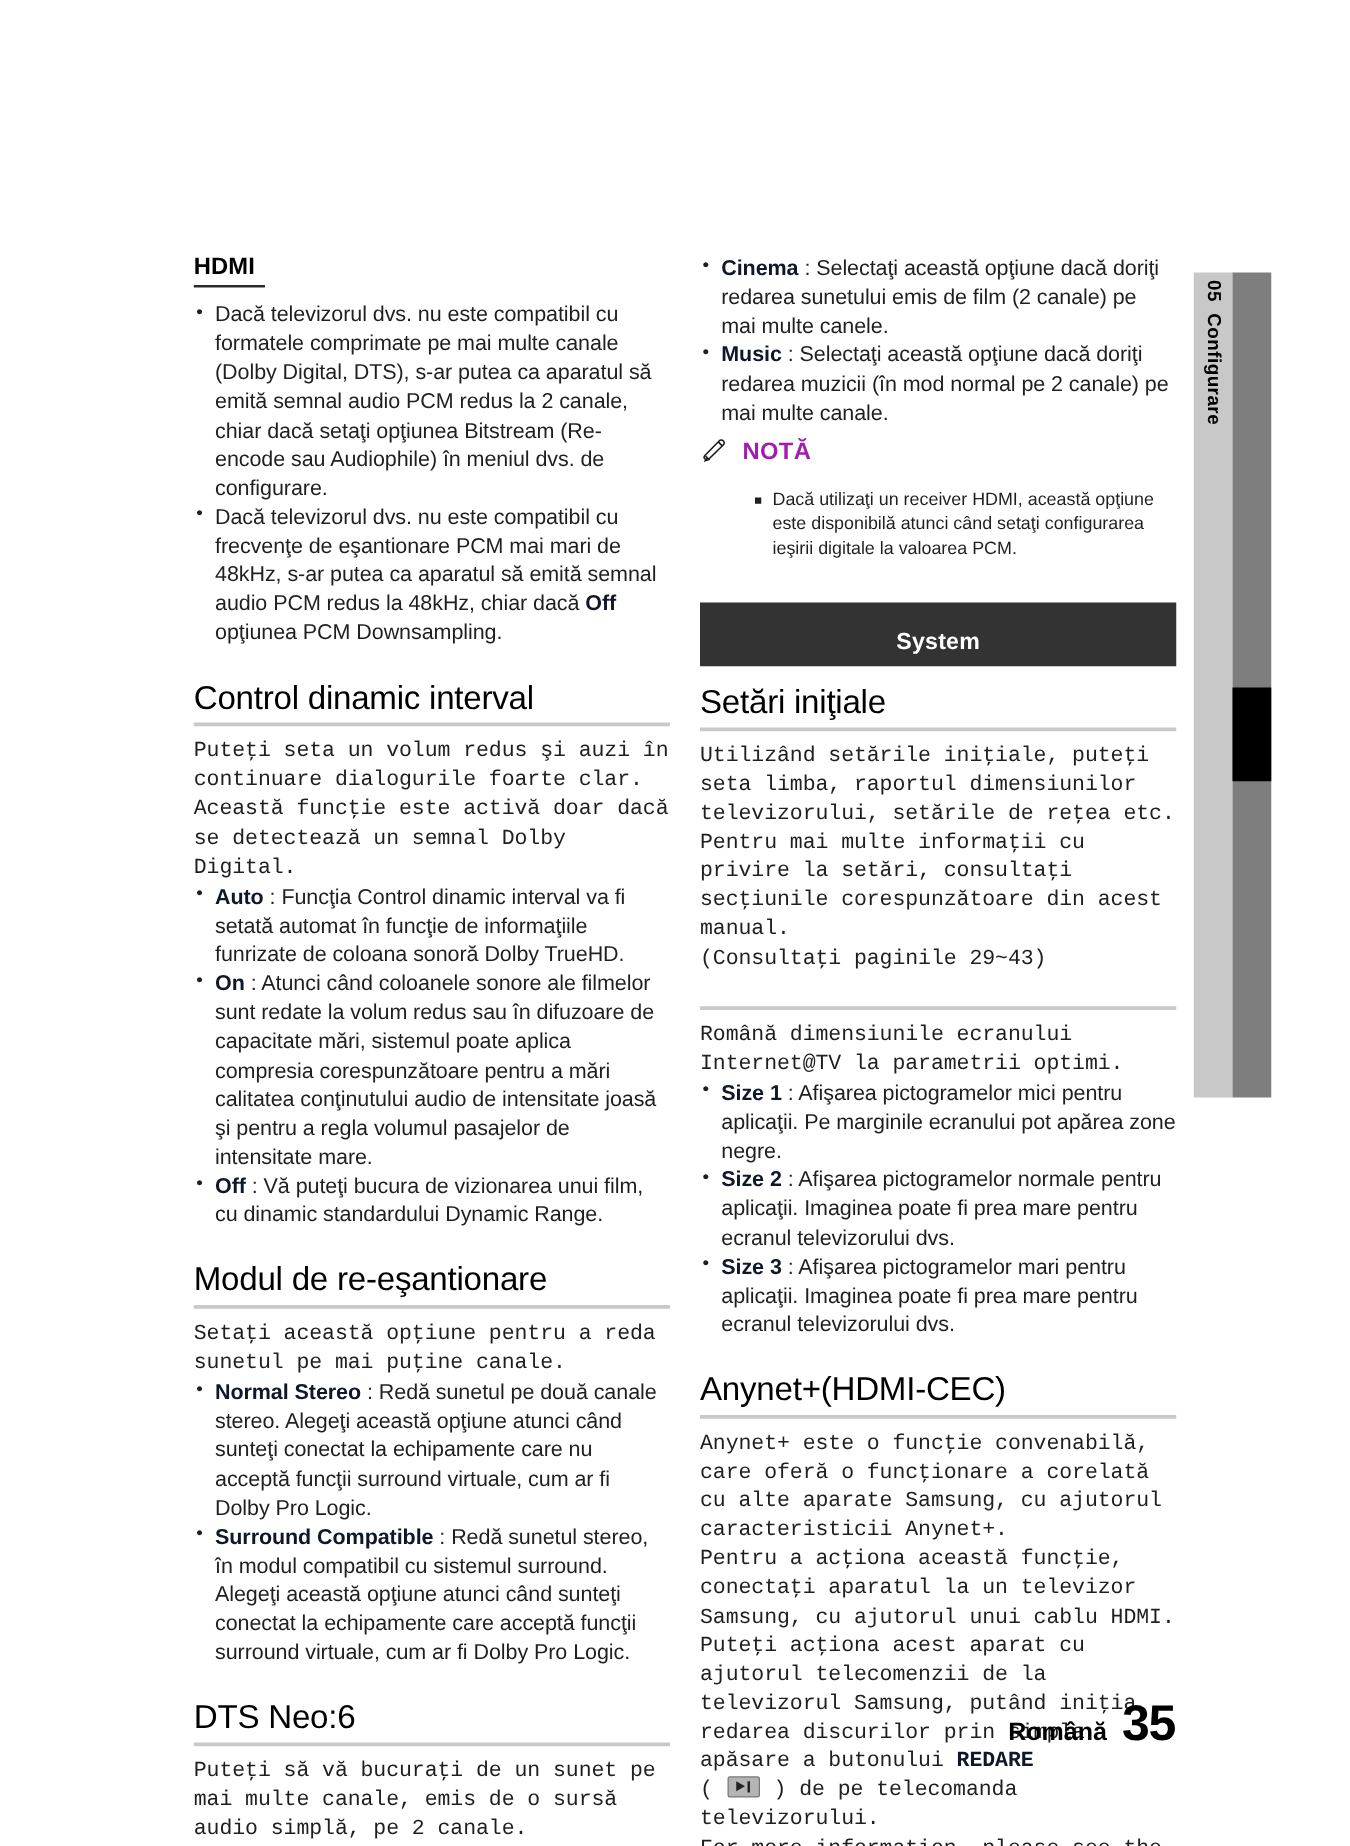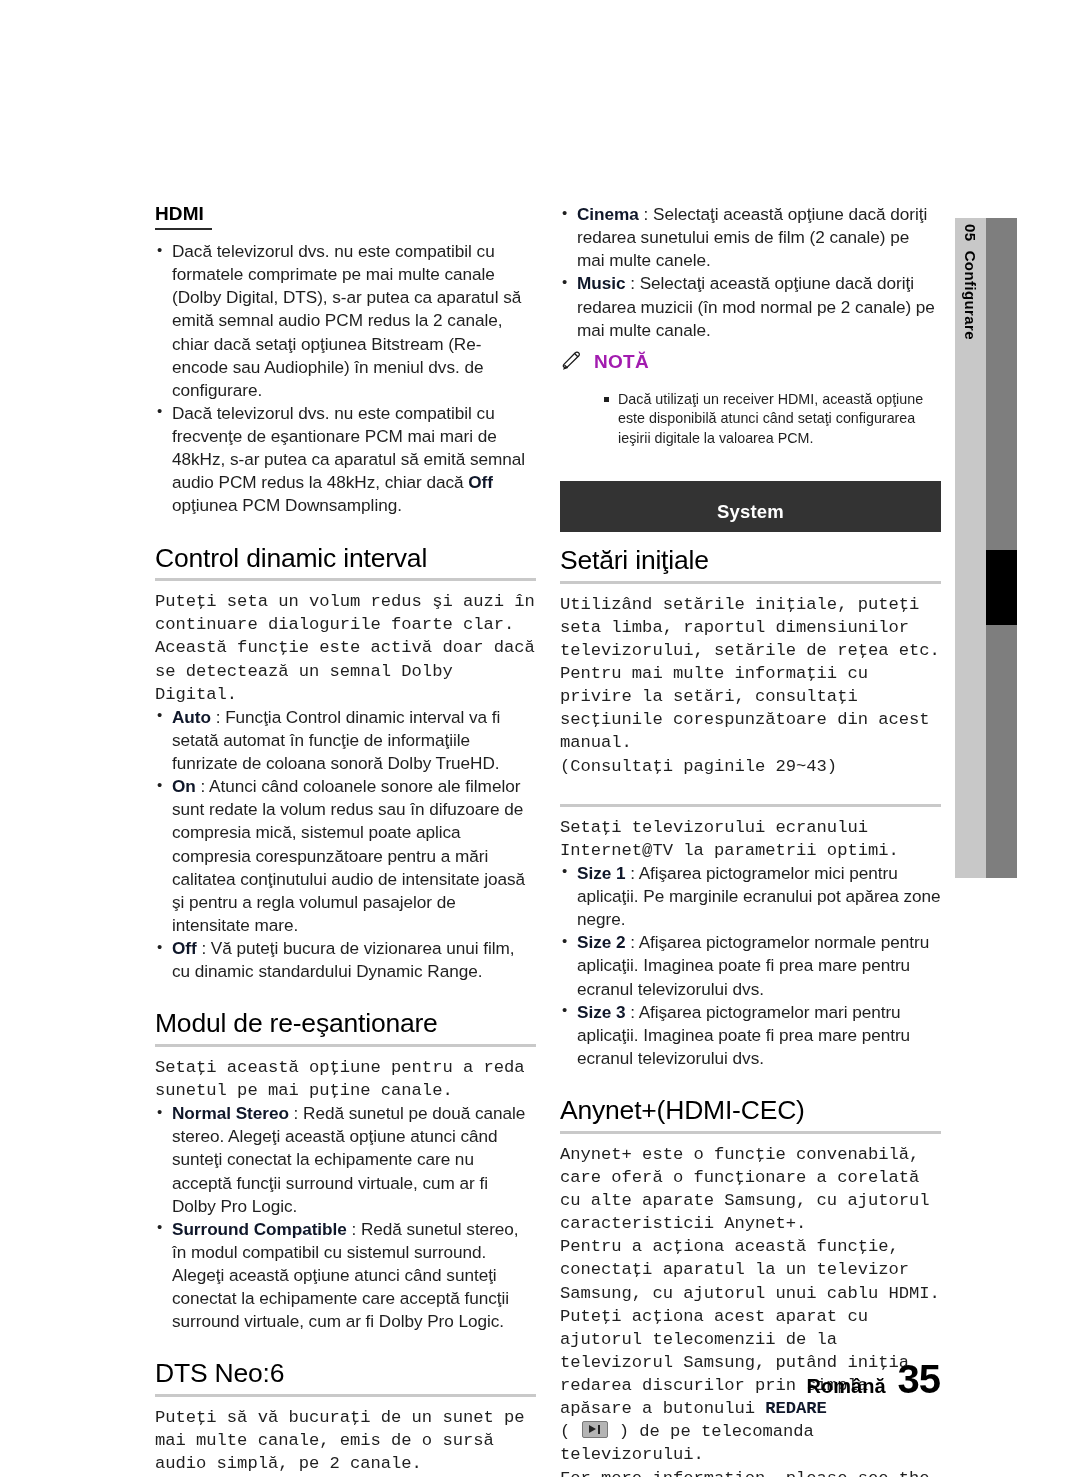--- a/index.html
+++ b/index.html
@@ -280,21 +280,21 @@
 
     <div class="gap-lg"></div>
 
     <section>
       <h2 class="sec-head">Control dinamic interval</h2>
       <div class="rule-light"></div>
       <p class="para">Puteţi seta un volum redus şi auzi în continuare dialogurile foarte clar.</p>
       <p class="para">Această funcţie este activă doar dacă se detectează un semnal Dolby Digital.</p>
       <ul class="bullets">
         <li><span class="b">Auto</span><span> : </span><span>Funcţia Control dinamic interval va fi setată automat în funcţie de informaţiile funrizate de coloana sonoră Dolby TrueHD.</span></li>
-        <li><span class="b">On</span><span> : </span><span>Atunci când coloanele sonore ale filmelor sunt redate la volum redus sau în difuzoare de compresia mică, sistemul poate aplica compresia corespunzătoare pentru a mări calitatea conţinutului audio de intensitate joasă şi pentru a regla volumul pasajelor de intensitate mare.</span></li>
+        <li><span class="b">On</span><span> : </span><span>Atunci când coloanele sonore ale filmelor sunt redate la volum redus sau în difuzoare de capacitate mări, sistemul poate aplica compresia corespunzătoare pentru a mări calitatea conţinutului audio de intensitate joasă şi pentru a regla volumul pasajelor de intensitate mare.</span></li>
         <li><span class="b">Off</span><span> : </span><span>Vă puteţi bucura de vizionarea unui film, cu dinamic standardului Dynamic Range.</span></li>
       </ul>
     </section>
 
     <div class="gap-lg"></div>
 
     <section>
       <h2 class="sec-head">Modul de re-eşantionare</h2>
       <div class="rule-light"></div>
       <p class="para">Setaţi această opţiune pentru a reda sunetul pe mai puţine canale.</p>
@@ -349,21 +349,21 @@
       <h2 class="sec-head">Setări iniţiale</h2>
       <div class="rule-light"></div>
       <p class="para">Utilizând setările iniţiale, puteţi seta limba, raportul dimensiunilor televizorului, setările de reţea etc. Pentru mai multe informaţii cu privire la setări, consultaţi secţiunile corespunzătoare din acest manual.</p>
       <p class="para">(Consultaţi paginile 29~43)</p>
     </section>
 
     <div class="gap-lg"></div>
 
     <section>
       <div class="rule-light"></div>
-      <p class="para">Setaţi televizorului ecranului Internet@TV la parametrii optimi.</p>
+      <p class="para">Română dimensiunile ecranului Internet@TV la parametrii optimi.</p>
       <ul class="bullets">
         <li><span class="b">Size 1</span><span> : </span><span>Afişarea pictogramelor mici pentru aplicaţii. Pe marginile ecranului pot apărea zone negre.</span></li>
         <li><span class="b">Size 2</span><span> : </span><span>Afişarea pictogramelor normale pentru aplicaţii. Imaginea poate fi prea mare pentru ecranul televizorului dvs.</span></li>
         <li><span class="b">Size 3</span><span> : </span><span>Afişarea pictogramelor mari pentru aplicaţii. Imaginea poate fi prea mare pentru ecranul televizorului dvs.</span></li>
       </ul>
     </section>
 
     <div class="gap-lg"></div>
 
     <section>

